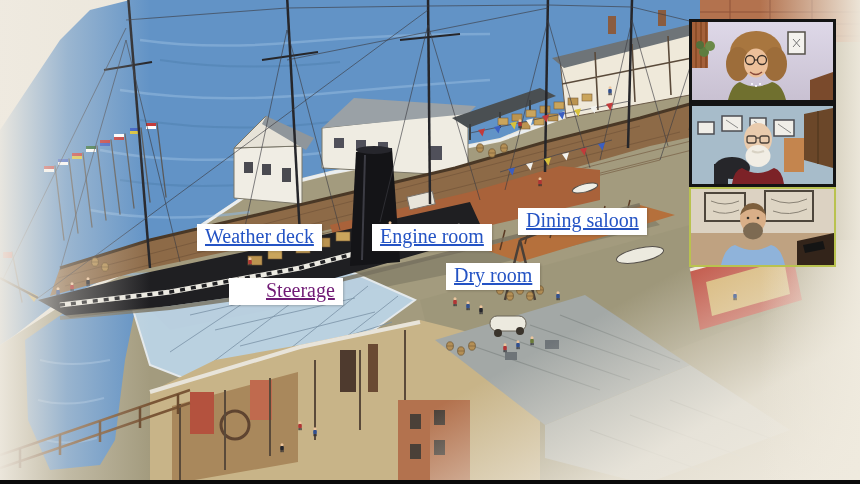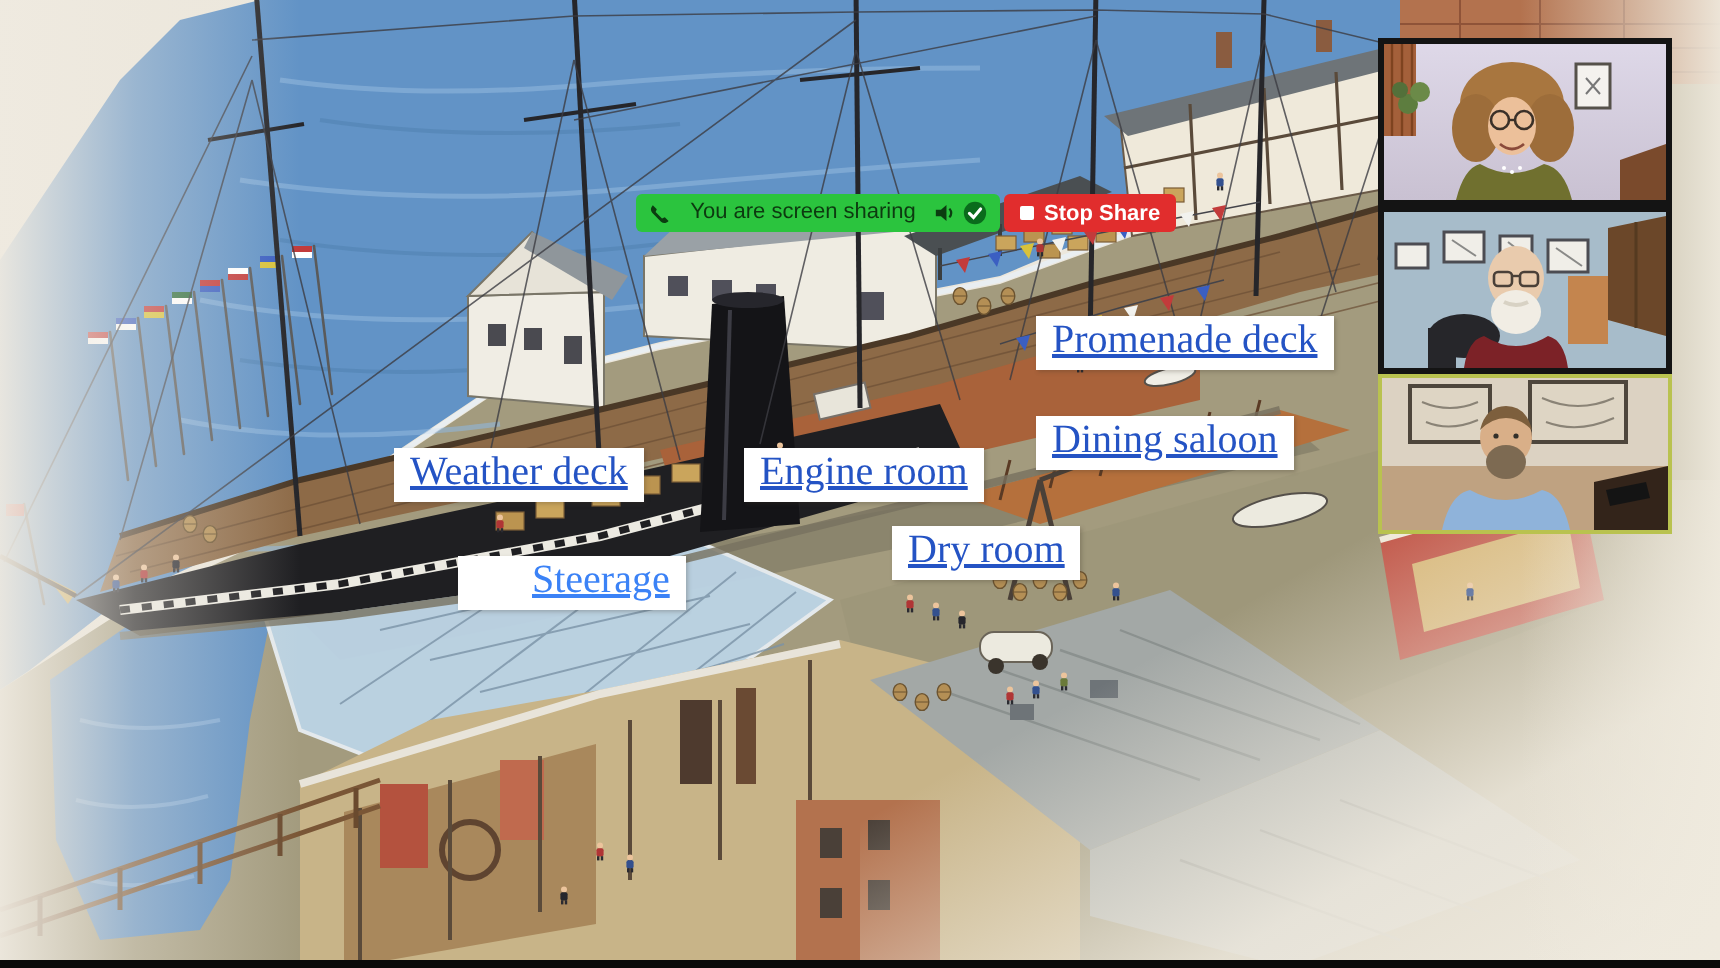--- a/index.html
+++ b/index.html
@@ -5,21 +5,21 @@
   html,body{margin:0;padding:0;background:#555;}
   .stage{position:relative;width:860px;height:484px;overflow:hidden;
          background:#ece7dc;font-family:"Liberation Sans",sans-serif;}
   .stage svg.scene{position:absolute;left:0;top:0;}
 
   
   .lbl{position:absolute;background:#ffffff;padding:0 8px 2px 8px;
        font-family:"Liberation Serif",serif;font-size:20px;line-height:25px;
        color:#2453c4;text-decoration:underline;white-space:nowrap;cursor:pointer;
        box-shadow:1px 1px 2px rgba(60,50,40,.25);}
-  .lbl.visited{color:#3b82f6;padding-left:37px;}
+  .lbl.visited{color:#701a75;padding-left:37px;}
   .lbl-promenade{left:518px;top:158px;}
   .lbl-dining{left:518px;top:208px;}
   .lbl-weather{left:197px;top:224px;}
   .lbl-engine{left:353px;top:224px;margin-left:19px;}
   .lbl-drydock{left:446px;top:263px;}
   .lbl-steerage{left:229px;top:278px;}
 
   
   .banner{position:absolute;left:318px;top:97px;height:19px;display:flex;align-items:stretch;}
   .pill{background:#2bc43e;border-radius:3px;display:flex;align-items:center;
@@ -307,47 +307,26 @@
         <use href="#prs" x="735" y="300" style="color:#33508e"></use>
     </g>
 
     <rect x="0" y="0" width="150" height="484" fill="url(#fadeL)"></rect>
     <rect x="430" y="240" width="430" height="244" fill="url(#fadeBR)"></rect>
     <rect x="760" y="0" width="100" height="484" fill="url(#fadeR)"></rect>
 
     <rect x="0" y="480" width="860" height="4" fill="#0a0a0a"></rect>
   </svg>
 
-  <a class="lbl lbl-promenade">Promenade deck</a>
   <a class="lbl lbl-dining">Dining saloon</a>
   <a class="lbl lbl-weather">Weather deck</a>
   <a class="lbl lbl-engine">Engine room</a>
   <a class="lbl lbl-drydock">Dry room</a>
   <a class="lbl lbl-steerage visited">Steerage</a>
 
-  <div class="banner">
-    <div class="pill">
-      <svg width="12" height="12" viewBox="0 0 12 12">
-        <path d="M2.4,1.6 C1.2,2.9 1.2,4.2 2.1,5.4 L6.5,9.9 C7.7,10.8 9,10.8 10.3,9.5 L8.4,7.6 L7,8.2 L3.8,5 L4.4,3.6 Z" fill="#0b3d10"></path>
-      </svg>
-      <span class="txt">You are screen sharing</span>
-      <svg width="11" height="11" viewBox="0 0 12 12">
-        <path d="M1,4.2 L3.8,4.2 L6.8,1.6 L6.8,10.4 L3.8,7.8 L1,7.8 Z" fill="#0b3d10"></path>
-        <path d="M8.4,3.6 q2,2.4 0,4.8" stroke="#0b3d10" stroke-width="1.2" fill="none"></path>
-      </svg>
-      <svg width="13" height="13" viewBox="0 0 14 14">
-        <circle cx="7" cy="7" r="6" fill="#0a6b1c"></circle>
-        <path d="M4,7.2 L6.2,9.4 L10,4.8" stroke="#ffffff" stroke-width="1.7" fill="none" stroke-linecap="round"></path>
-      </svg>
-    </div>
-    <button class="stopbtn">
-      <span class="stopsq"></span>
-      <span>Stop Share</span>
-    </button>
-  </div>
 
   <div class="tile tile-1" aria-label="participant video: person with curly hair and glasses, olive top">
     <svg width="141" height="78" viewBox="0 0 141 78">
       <defs>
           <linearGradient id="w1" x1="0" y1="0" x2="0" y2="1">
         <stop offset="0" stop-color="#ded8e8"></stop>
             <stop offset="1" stop-color="#c9c1d2"></stop>
           </linearGradient>
         </defs>
       <rect width="141" height="78" fill="url(#w1)"></rect>

